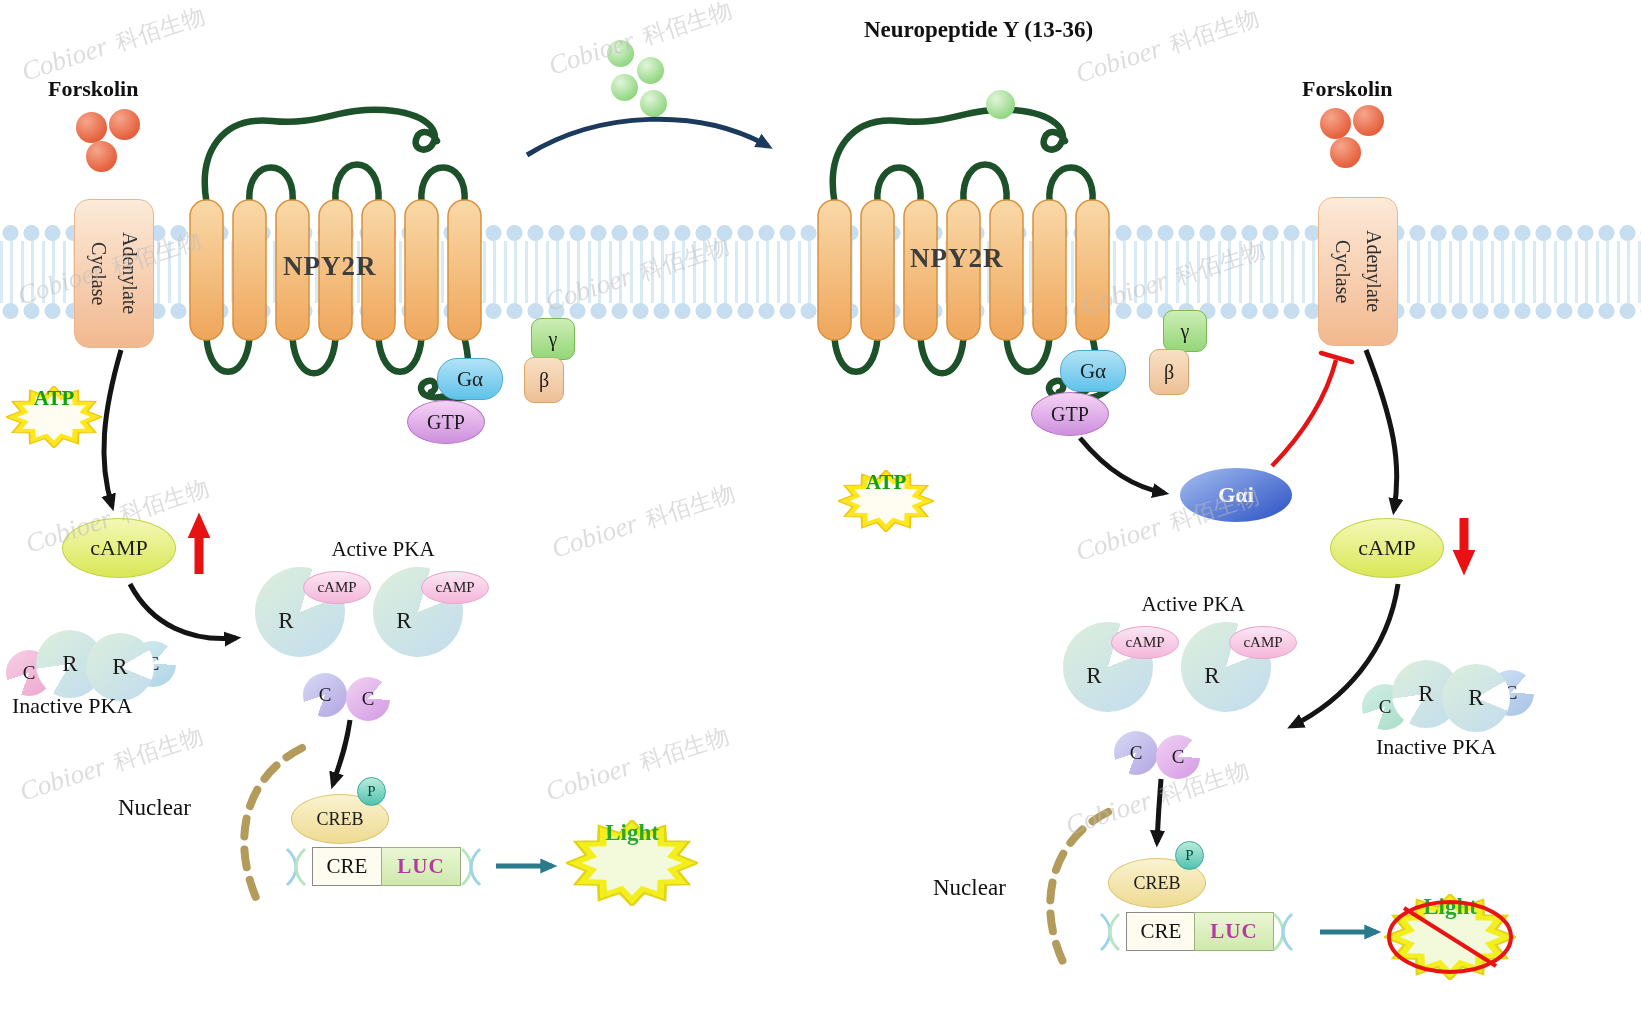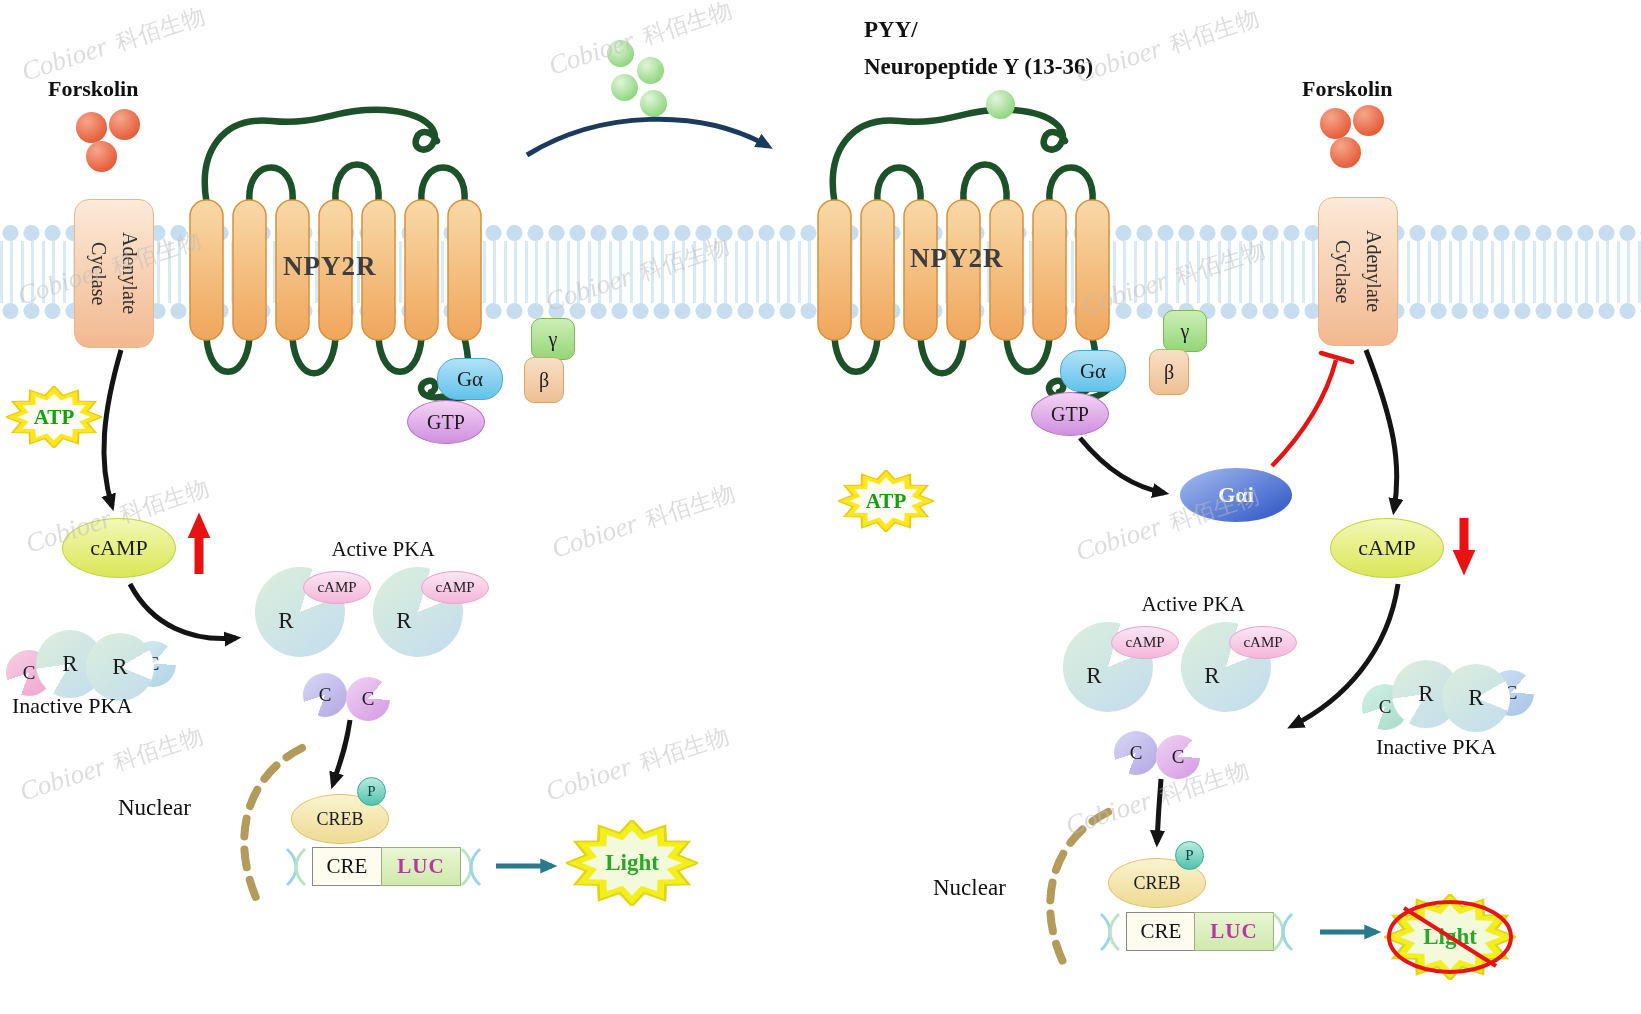--- a/index.html
+++ b/index.html
@@ -56,21 +56,21 @@
 
   .creb{width:96px;height:48px;border-radius:50%;font-size:18px;
     background:linear-gradient(180deg,#faf3cf,#eeda92);border:1px solid #dcc26e}
   .pcirc{width:27px;height:27px;border-radius:50%;font-size:15px;color:#06463e;z-index:5;
     background:linear-gradient(180deg,#b8ecdc,#52c2b0);border:1px solid #3aa898}
   .crebox{width:68px;height:37px;font-size:21px;color:#111;
     background:#fdfcee;border:1.6px solid #8a8a8a}
   .lucbox{width:78px;height:37px;font-size:21px;font-weight:bold;letter-spacing:1px;color:#b5399e;
     background:linear-gradient(180deg,#eaf6d4,#cfe9ac);border:1.6px solid #9ab07e}
 
-  .burst{position:absolute;display:flex;align-items:center;justify-content:center;z-index:5}
+  .burst{position:absolute;display:flex;align-items:flex-start;justify-content:center;z-index:5}
   .burst-svg{position:absolute;inset:0;width:100%;height:100%}
   .burst-text{position:relative;font-weight:bold;font-family:"Liberation Serif",serif}
   .atp-t{color:#12a012;font-size:21px}
   .light-t{color:#28a828;font-size:23px}
 
   .receptor-svg{position:absolute;z-index:3}
   .overlay{position:absolute;left:0;top:0;z-index:6;pointer-events:none}
 
   .wm{position:absolute;transform:rotate(-18deg);font-style:italic;font-size:27px;
       font-family:"Liberation Serif",serif;color:#bcbcbc;opacity:.5;white-space:nowrap;
@@ -225,21 +225,20 @@
     <span class="burst-text light-t">Light</span>
   </div>
 
   <div class="gcirc" style="left:607px;top:40px"></div>
   <div class="gcirc" style="left:637px;top:57px"></div>
   <div class="gcirc" style="left:611px;top:74px"></div>
   <div class="gcirc" style="left:640px;top:90px"></div>
   <div class="gcirc" style="left:986px;top:90px;width:29px;height:29px"></div>
 
   <div class="txt bold" style="left:864px;top:12px;font-size:23px;line-height:1.6">
-    <span style="display:block">PYY/</span>
     <span style="display:block">Neuropeptide Y (13-36)</span>
   </div>
 
   <div class="txt bold" style="left:1302px;top:76px;font-size:22px">Forskolin</div>
   <div class="fcirc" style="left:1320px;top:108px"></div>
   <div class="fcirc" style="left:1353px;top:105px"></div>
   <div class="fcirc" style="left:1330px;top:137px"></div>
 
   <div class="node ac-box" style="left:1318px;top:197px">
     <div class="ac-text">

